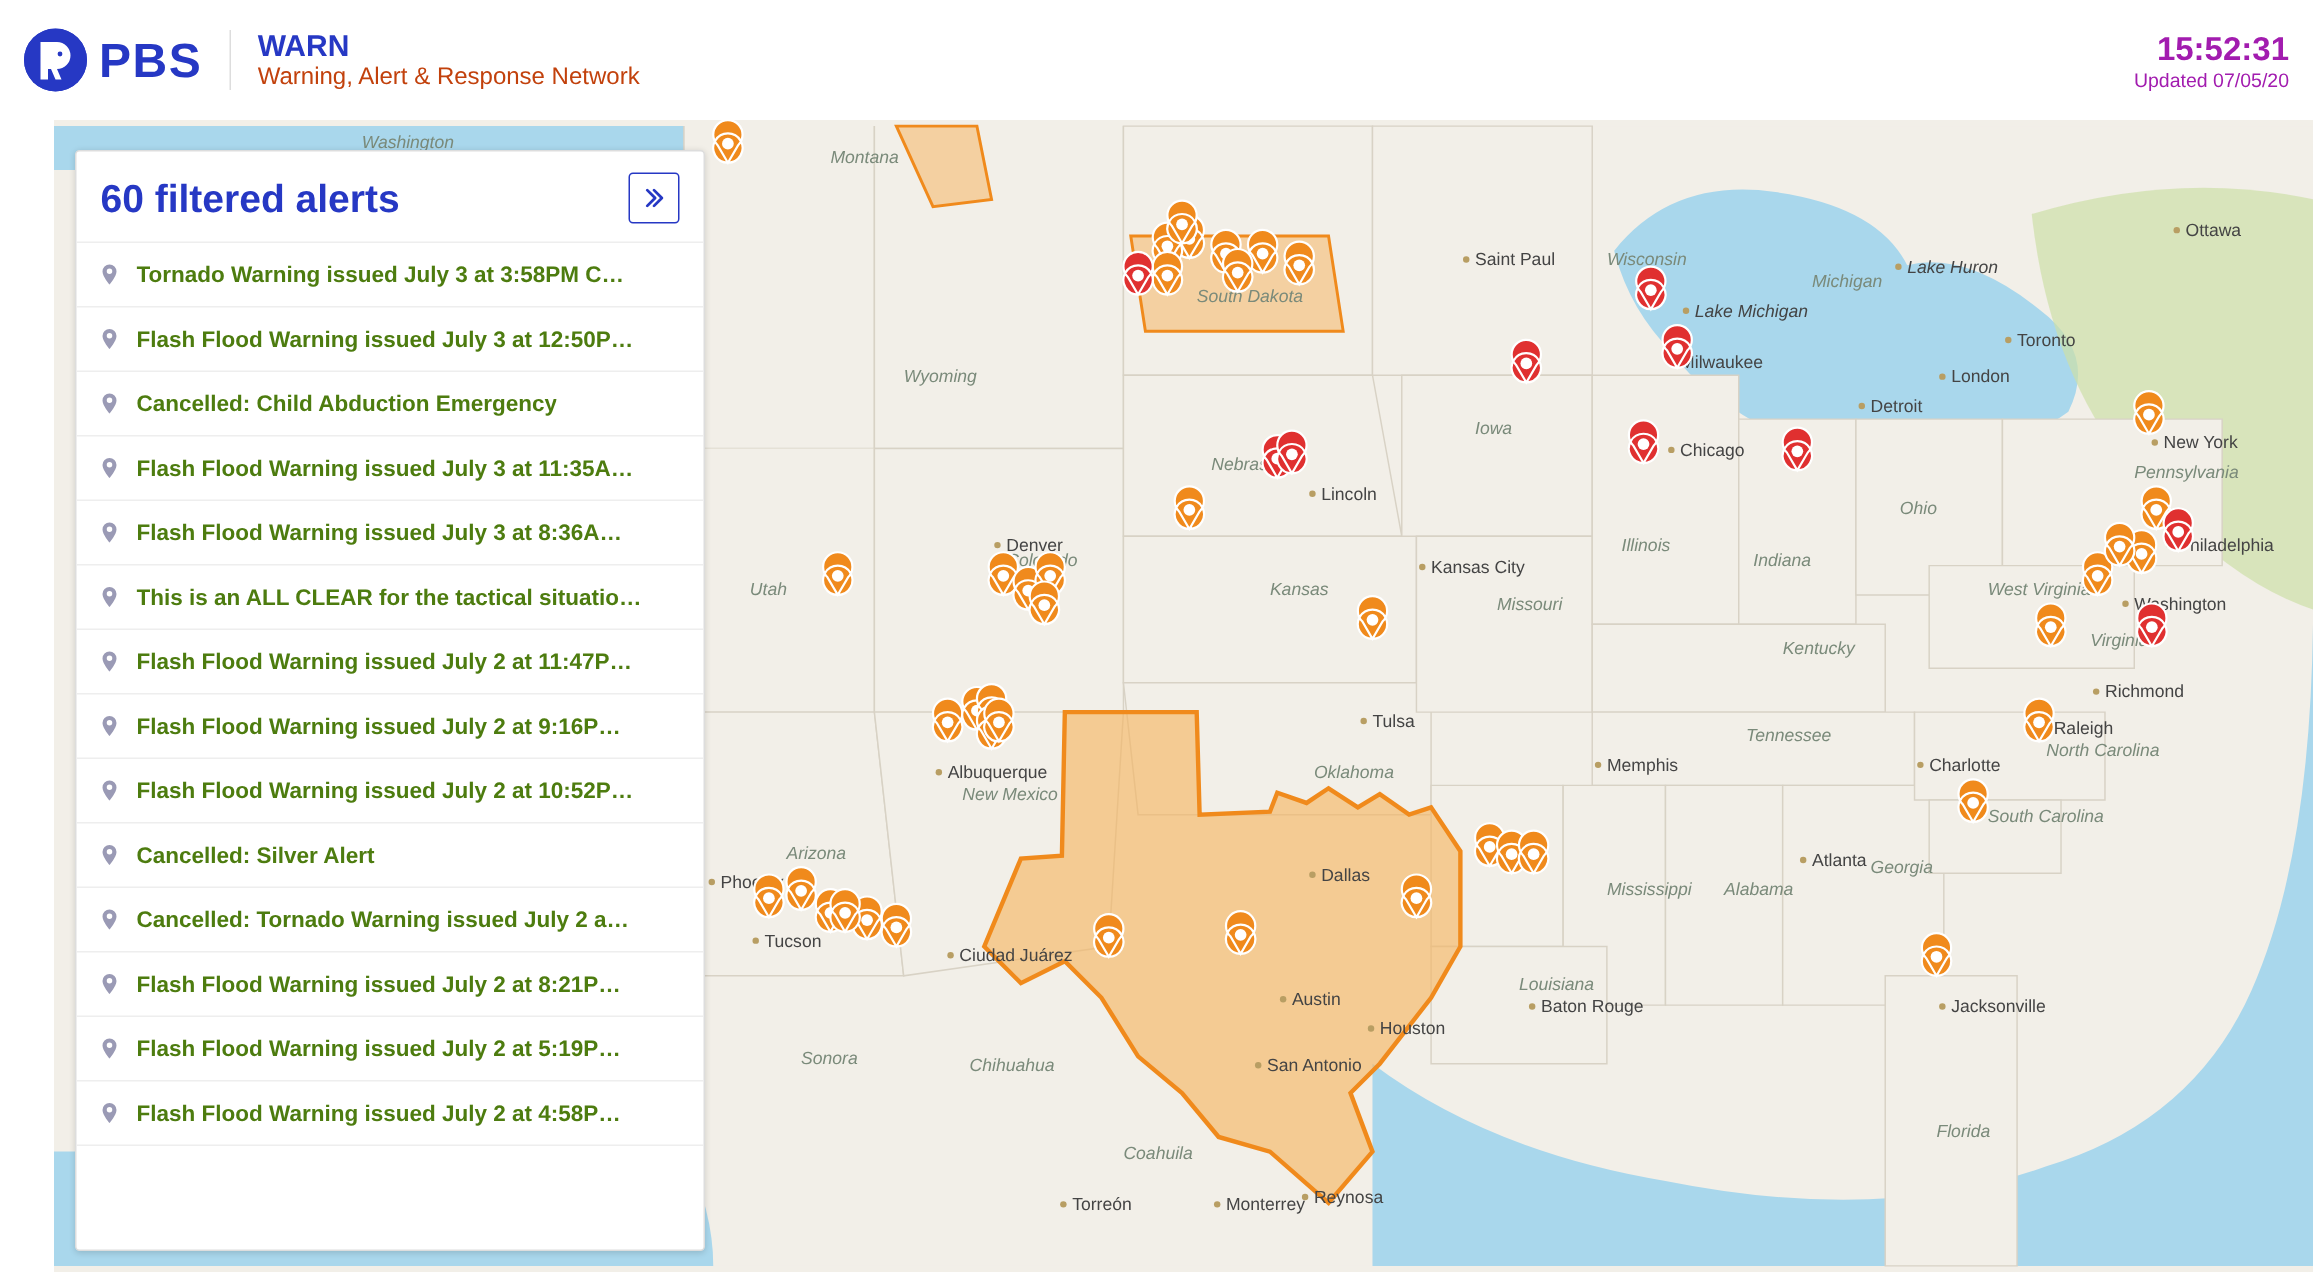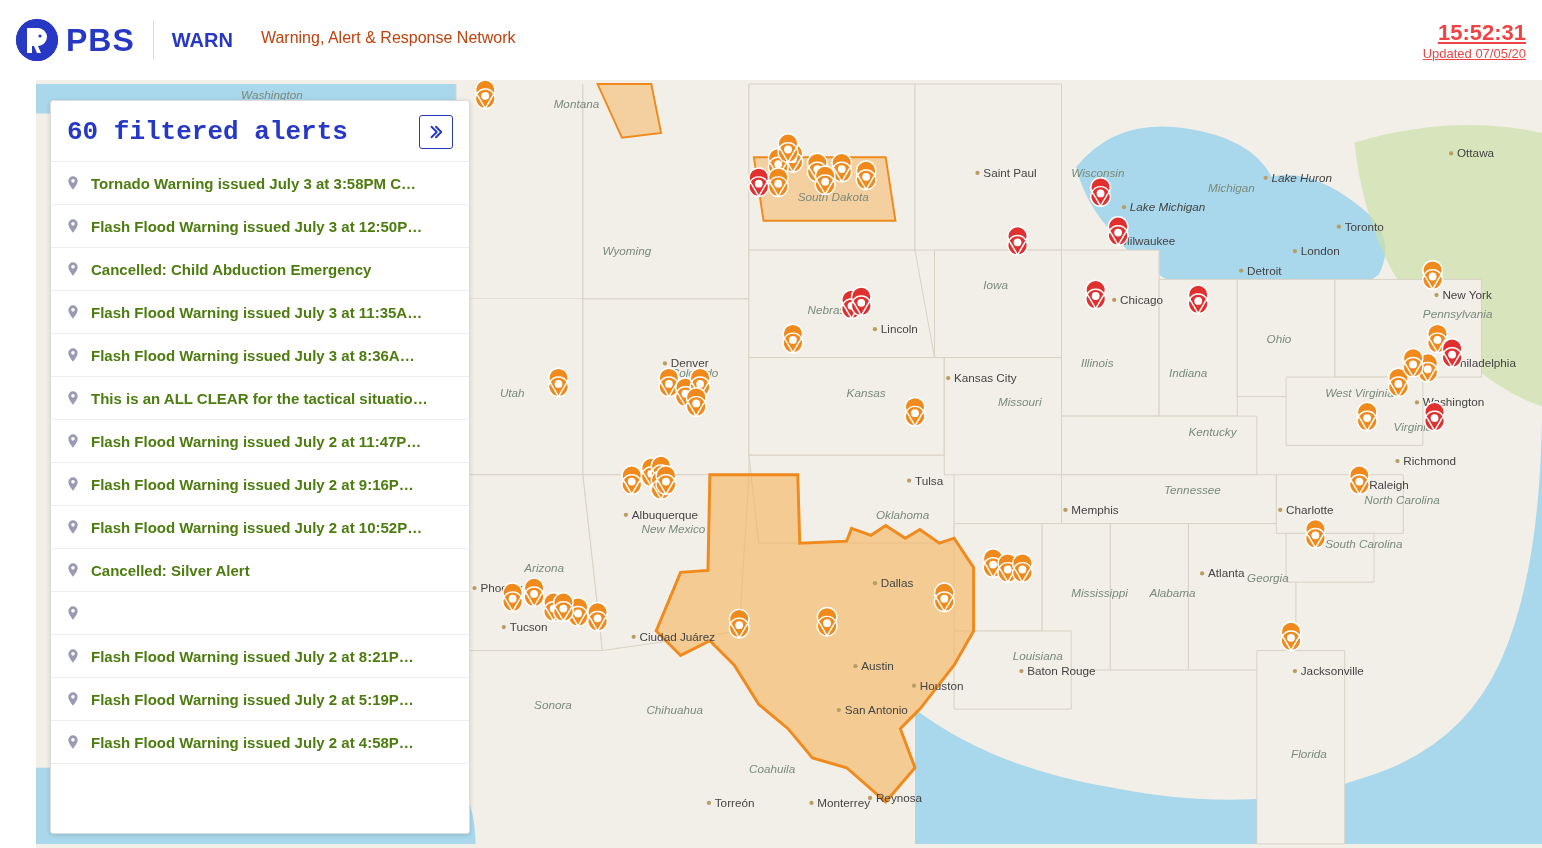--- a/index.html
+++ b/index.html
@@ -6,24 +6,24 @@
   html,body { width:100%; height:100%; font-family:"Segoe UI", Arial, sans-serif; overflow:hidden; }
   body { display:flex; flex-direction:column; }
 
   
   .header { height:80px; background:#fff; display:flex; align-items:center; padding:0 16px; position:relative; z-index:20; }
   .logo { display:flex; align-items:center; gap:8px; }
   .pbs-head { width:42px; height:42px; border-radius:50%; background:#2638c4; position:relative; }
   .pbs-head svg { width:100%; height:100%; }
   .pbs-text { font-size:32px; font-weight:800; color:#2638c4; letter-spacing:1px; }
   .divider { width:1px; height:40px; background:#ddd; margin:0 18px; }
-  .title-block { display:flex; flex-direction:row;gap:28px; }
+  .title-block { display:flex; flex-direction:column; }
   .title-main { font-size:20px; font-weight:700; color:#2638c4; }
   .title-sub { font-size:16px; color:#c2410c; }
-  .clock { margin-left:auto; text-align:right; color:#ef4444;text-decoration:underline; }
+  .clock { margin-left:auto; text-align:right; color:#a21caf; }
   .clock-time { font-size:22px; font-weight:600; }
   .clock-date { font-size:13px; }
 
   
   .main { flex:1; position:relative;margin-left:36px; }
 
   
   .map { position:absolute; inset:0; background:linear-gradient(#f2efe8,#f2efe8); overflow:hidden; }
   .map svg { width:100%; height:100%; }
 
@@ -31,21 +31,21 @@
   .city-label { font-size:12px; fill:#444; }
   .city-dot { fill:#b89e63; }
   .state-shape { fill:#f2efe8; stroke:#d8d2c5; stroke-width:1; }
   .water { fill:#a9d7ec; }
   .green { fill:#cde0a8; opacity:.7; }
   .texas { fill:#f5b766; fill-opacity:.65; stroke:#f08a1c; stroke-width:3; }
   .poly-orange { fill:#f5b766; fill-opacity:.55; stroke:#f08a1c; stroke-width:2; }
 
   
   .panel { position:absolute; left:14px; top:20px; width:420px; bottom:14px; background:#fff; border:1px solid #ddd; border-radius:3px; box-shadow:0 1px 4px rgba(0,0,0,.15); display:flex; flex-direction:column; z-index:10; }
-  .panel-head { padding:14px 16px 12px; display:flex; align-items:center; justify-content:space-between; border-bottom:1px solid #eee;font-family:Liberation Mono, monospace; }
+  .panel-head { padding:14px 16px 12px; display:flex; align-items:center; justify-content:space-between; border-bottom:1px solid #eee; }
   .panel-title { font-size:26px; font-weight:700; color:#2638c4; }
   .collapse-btn { width:34px; height:34px; border:1px solid #2638c4; border-radius:3px; display:flex; align-items:center; justify-content:center; color:#2638c4; cursor:pointer; }
   .collapse-btn svg { width:18px; height:18px; }
 
   .alert-list { flex:1; overflow-y:auto; }
   .alert-item { display:flex; align-items:center; gap:10px; padding:11px 14px; border-bottom:1px solid #eee; font-size:15px; font-weight:600; color:#4d7c0f; cursor:pointer; white-space:nowrap; overflow:hidden; text-overflow:ellipsis; }
   .pin-icon { width:16px; height:20px; flex-shrink:0; color:#9a9ab5; }
   .alert-text { overflow:hidden; text-overflow:ellipsis; }
 
   
@@ -593,20 +593,21 @@
         <div class="alert-item">
           <svg class="pin-icon" viewBox="0 0 24 24">
             <path fill="currentColor" d="M12 2a7 7 0 0 0-7 7c0 5 7 13 7 13s7-8 7-13a7 7 0 0 0-7-7zm0 9.5A2.5 2.5 0 1 1 12 6a2.5 2.5 0 0 1 0 5.5z"></path>
           </svg>
           <span class="alert-text">Cancelled: Silver Alert</span>
         </div>
         <div class="alert-item">
           <svg class="pin-icon" viewBox="0 0 24 24">
             <path fill="currentColor" d="M12 2a7 7 0 0 0-7 7c0 5 7 13 7 13s7-8 7-13a7 7 0 0 0-7-7zm0 9.5A2.5 2.5 0 1 1 12 6a2.5 2.5 0 0 1 0 5.5z"></path>
           </svg>
+          <span class="alert-text">Cancelled: Tornado Warning issued July 2 a…</span>
         </div>
         <div class="alert-item">
           <svg class="pin-icon" viewBox="0 0 24 24">
             <path fill="currentColor" d="M12 2a7 7 0 0 0-7 7c0 5 7 13 7 13s7-8 7-13a7 7 0 0 0-7-7zm0 9.5A2.5 2.5 0 1 1 12 6a2.5 2.5 0 0 1 0 5.5z"></path>
           </svg>
           <span class="alert-text">Flash Flood Warning issued July 2 at 8:21P…</span>
         </div>
         <div class="alert-item">
           <svg class="pin-icon" viewBox="0 0 24 24">
             <path fill="currentColor" d="M12 2a7 7 0 0 0-7 7c0 5 7 13 7 13s7-8 7-13a7 7 0 0 0-7-7zm0 9.5A2.5 2.5 0 1 1 12 6a2.5 2.5 0 0 1 0 5.5z"></path>

